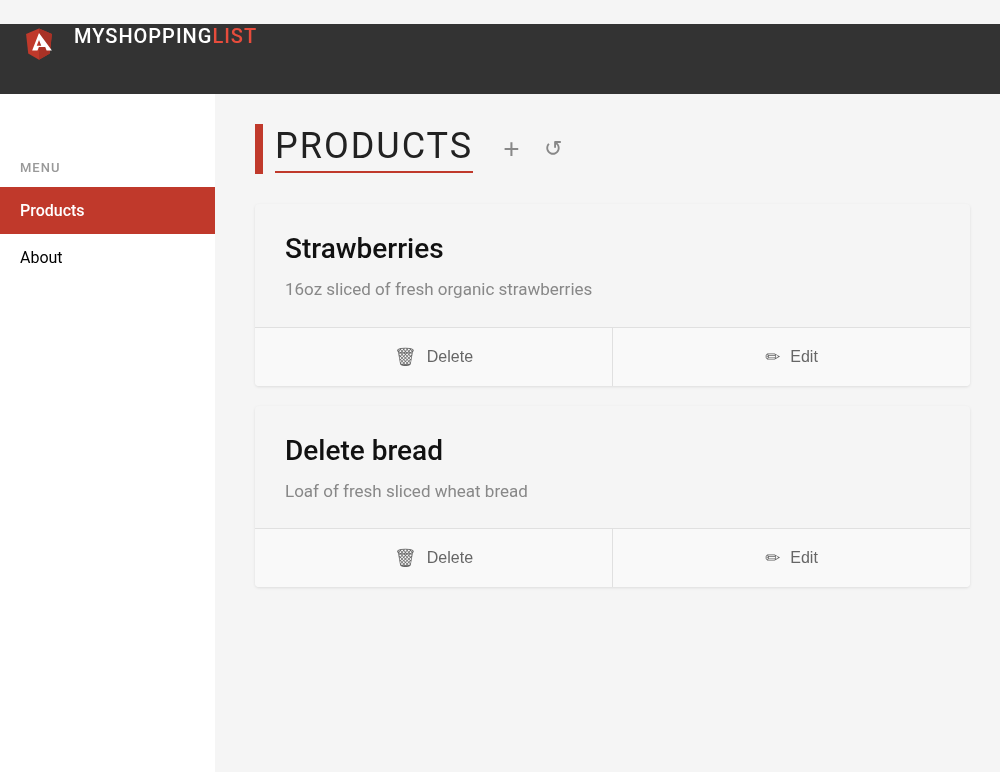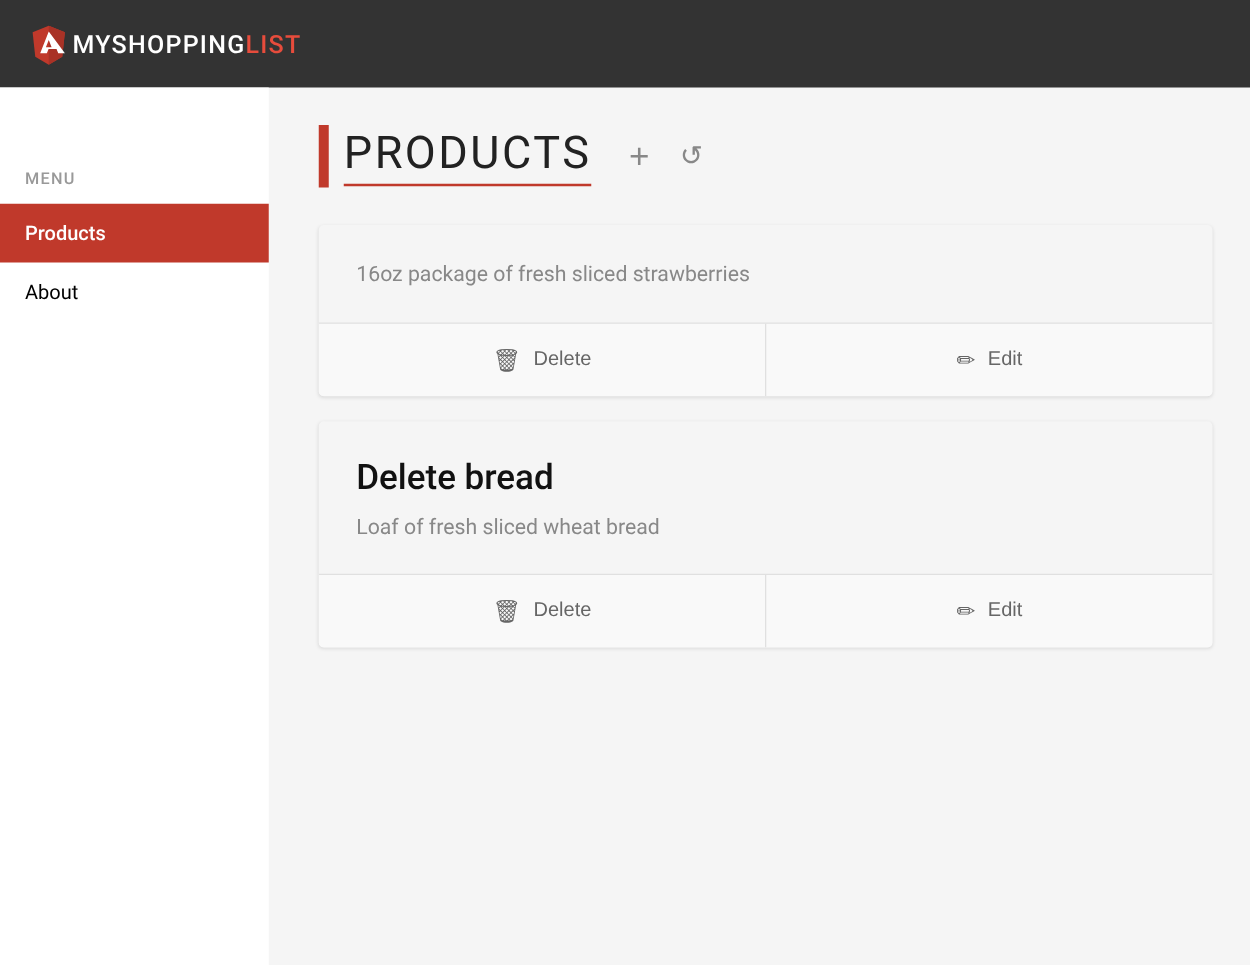--- a/index.html
+++ b/index.html
@@ -14,22 +14,24 @@
       width: 1000px;
       height: 772px;
       overflow: hidden;
     }
 
     
     .header {
       background: #333333;
       height: 70px;
       display: flex;
-      align-items: center;
+      align-items: flex-start;
       padding: 0 20px;
+      gap: 16px;
+      margin-top: 24px;
     }
 
     .header-title {
       color: white;
       font-size: 20px;
       font-weight: 500;
       letter-spacing: 1px;
     }
 
     .header-title span.highlight {
@@ -239,21 +241,22 @@
         </button>
         <button class="icon-btn" style="font-size:22px; color:#888;">
           <span style="display:inline-block; transform: scaleX(-1);">↻</span>
         </button>
       </div>
     </div>
 
     <div id="product-list">
         <div class="product-card">
       <div class="product-card-body">
-        <div class="product-description">16oz package of fresh sliced strawberries</div>
+        <div class="product-name">Strawberries</div>
+        <div class="product-description">16oz sliced of fresh organic strawberries</div>
       </div>
       <div class="product-card-actions">
         <button class="action-btn">
           <span class="action-icon">🗑</span>
           <span>Delete</span>
         </button>
         <button class="action-btn">
           <span class="action-icon">✏</span>
           <span>Edit</span>
         </button>

